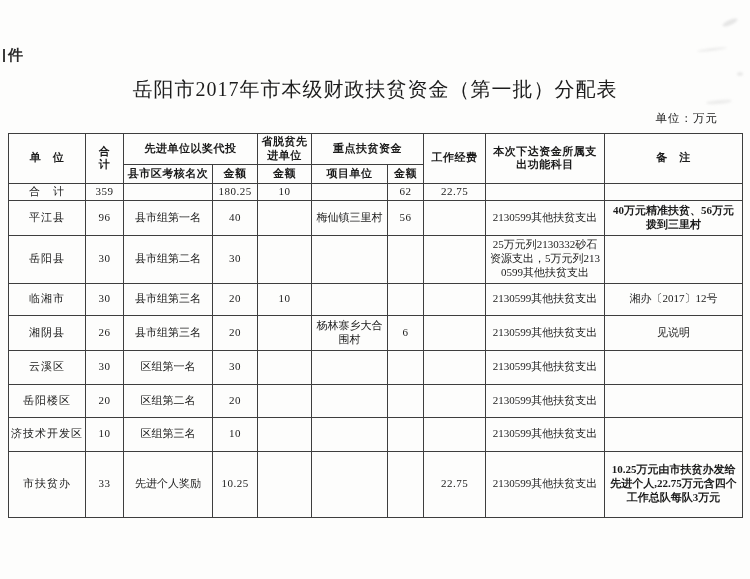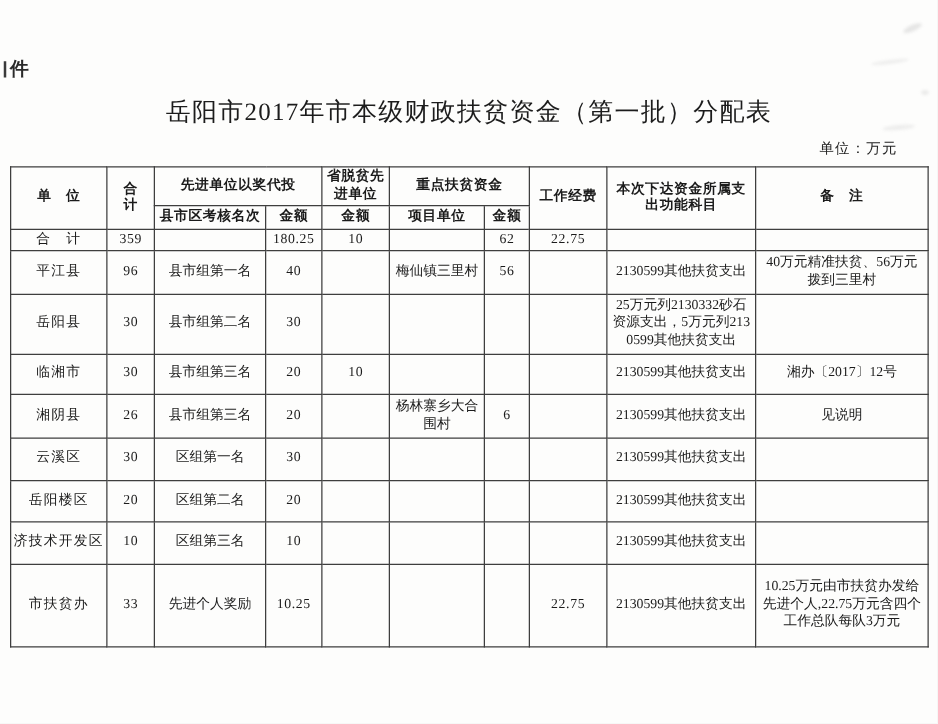--- a/index.html
+++ b/index.html
@@ -52,21 +52,21 @@
   table.alloc thead tr.h2{height:19px;}
   tr.r0{height:17px;}
   tr.r1{height:35px;margin-top:21px;}
   tr.r2{height:48px;}
   tr.r3{height:32px;}
   tr.r4{height:35px;}
   tr.r5{height:34px;}
   tr.r6{height:33px;padding-left:32px;}
   tr.r7{height:34px;}
   tr.r8{height:66px;}
-  td.al{text-align:left;}
+  td.al{text-align:left;font-weight:bold;}
   td.num{letter-spacing:.5px;}
   td.c-unit{letter-spacing:1px;}
   tr.r7 td.c-unit{white-space:nowrap;padding:1px 0;}
 </style>
 </head>
 <body>
 
 <div class="page">
 
   <div class="attachment">

